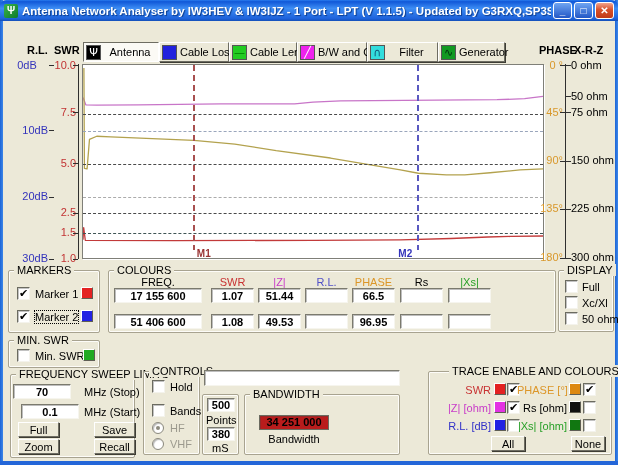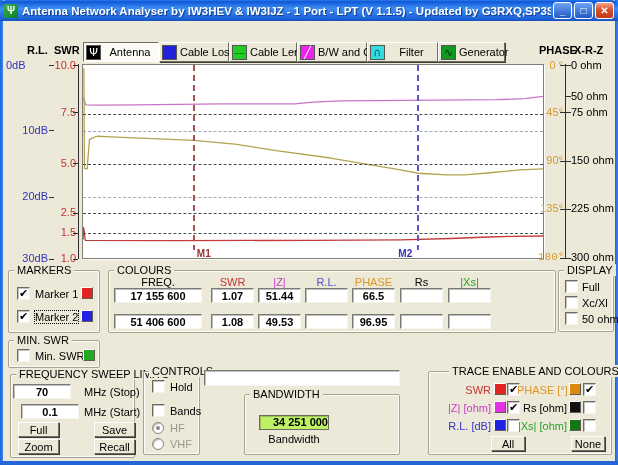--- a/index.html
+++ b/index.html
@@ -76,22 +76,22 @@
   .field, .vfield { position:absolute; background:#fff; border:1px solid #7B7A6E;
         border-right-color:#F6F5EE; border-bottom-color:#F6F5EE; box-shadow:inset 1px 1px 0 rgba(70,70,70,.35);
         font-family:"Liberation Sans", sans-serif; }
   input.field { font-size:11px; font-weight:bold; text-align:center; padding:0; }
   .vfield { font-size:11px; font-weight:bold; text-align:center; line-height:14px; }
   .vhead { position:absolute; font-size:11px; text-align:center; font-weight:bold; }
 
   .btn { position:absolute; background:#ECE9D8; border:1px solid; border-color:#FFFFFF #6E6D62 #6E6D62 #FFFFFF;
          box-shadow:1px 1px 0 #3E3D35; font-size:11px; text-align:center; font-family:"Liberation Sans", sans-serif;
          padding:0; line-height:12px; }
-  .greenfield { position:absolute; background:#bef264; border:1px solid #6B6B60;
-         box-shadow:inset 1px 1px 0 rgba(70,70,70,.3); font-weight:bold; text-align:right; font-size:11px; line-height:13px; }
+  .greenfield { position:absolute; background:#b91c1c; border:1px solid #6B6B60;
+         box-shadow:inset 1px 1px 0 rgba(70,70,70,.3); font-weight:bold; text-align:center; font-size:11px; line-height:13px; }
   .disabled { color:#9C9A8E; }
   u { text-decoration:underline; }
 </style>
 </head>
 <body>
 
 <div id="window">
   <div id="frame-left"></div>
   <div id="frame-right"></div>
   <div id="frame-bottom"></div>
@@ -133,39 +133,39 @@
         <div class="ticon" style="background: rgb(51, 221, 221); color: rgb(17, 85, 119);">∩</div>
         <div class="tlabel">Filter</div>
       </div>
       <div class="tbtn" style="width: 67px;">
         <div class="ticon" style="background: rgb(17, 153, 34); color: rgb(0, 51, 17);">∿</div>
         <div class="tlabel">Generator</div>
       </div>
     </div>
 
   <div class="axis-col" id="axis-rl" style="left:6px; width:42px;">
-      <div class="axlbl" style="top: calc(0.5% - 6px); color: rgb(51, 51, 187); text-align: left;">0dB</div>
+      <div class="axlbl" style="top: calc(0.5% - 6px); color: rgb(51, 51, 187); text-align: center;">0dB</div>
       <div class="axlbl" style="top: calc(34% - 6px); color: rgb(51, 51, 187); text-align: right;">10dB</div>
       <div class="axlbl" style="top: calc(68% - 6px); color: rgb(51, 51, 187); text-align: right;">20dB</div>
       <div class="axlbl" style="top: calc(100% - 6px); color: rgb(51, 51, 187); text-align: right;">30dB</div>
     </div>
   <div class="axis-col" id="axis-swr" style="left:50px; width:26px;">
       <div class="axlbl" style="top: calc(0.5% - 6px); color: rgb(194, 51, 51); text-align: right;">10.0</div>
       <div class="axlbl" style="top: calc(24.7% - 6px); color: rgb(194, 51, 51); text-align: right;">7.5</div>
       <div class="axlbl" style="top: calc(51% - 6px); color: rgb(194, 51, 51); text-align: right;">5.0</div>
       <div class="axlbl" style="top: calc(76.3% - 6px); color: rgb(194, 51, 51); text-align: right;">2.5</div>
       <div class="axlbl" style="top: calc(86.6% - 6px); color: rgb(194, 51, 51); text-align: right;">1.5</div>
       <div class="axlbl" style="top: calc(100% - 6px); color: rgb(194, 51, 51); text-align: right;">1.0</div>
     </div>
   <div class="axis-col" id="axis-phase" style="left:538px; width:25px;">
       <div class="axlbl" style="top: calc(0.5% - 6px); color: rgb(217, 152, 43); text-align: right;">0 °</div>
       <div class="axlbl" style="top: calc(24.7% - 6px); color: rgb(217, 152, 43); text-align: right;">45°</div>
       <div class="axlbl" style="top: calc(49.5% - 6px); color: rgb(217, 152, 43); text-align: right;">90°</div>
       <div class="axlbl" style="top: calc(74.2% - 6px); color: rgb(217, 152, 43); text-align: right;">135°</div>
-      <div class="axlbl" style="top: calc(99.5% - 6px); color: rgb(217, 152, 43); text-align: right; font-family: Liberation Mono, monospace;">180°</div>
+      <div class="axlbl" style="top: calc(99.5% - 6px); color: rgb(217, 152, 43); text-align: right;">180°</div>
     </div>
   <div class="axis-col" id="axis-ohm" style="left:571px; width:44px;">
       <div class="axlbl" style="top: calc(0.5% - 6px); color: rgb(0, 0, 0); text-align: left;">0 ohm</div>
       <div class="axlbl" style="top: calc(16.5% - 6px); color: rgb(0, 0, 0); text-align: left;">50 ohm</div>
       <div class="axlbl" style="top: calc(24.7% - 6px); color: rgb(0, 0, 0); text-align: left;">75 ohm</div>
       <div class="axlbl" style="top: calc(49.5% - 6px); color: rgb(0, 0, 0); text-align: left;">150 ohm</div>
       <div class="axlbl" style="top: calc(74.2% - 6px); color: rgb(0, 0, 0); text-align: left;">225 ohm</div>
       <div class="axlbl" style="top: calc(99.5% - 6px); color: rgb(0, 0, 0); text-align: left;">300 ohm</div>
     </div>
   <div class="axline" style="left:78px;"></div>
@@ -291,20 +291,26 @@
       <div class="radio" style="left: 8px; top: 50px;">
         <div class="dot"></div>
       </div>
       <div class="glabel disabled" style="left: 26px; top: 50px;">HF</div>
       <div class="radio" style="left: 8px; top: 66px;"></div>
       <div class="glabel disabled" style="left: 26px; top: 66px;">VHF</div>
     </div>
 
   <input class="field" style="position: absolute; left: 204px; top: 370px; width: 196px; height: 16px; z-index: 2;" value="">
 
+  <div class="group" style="left:202px; top:394px; width:37px; height:61px;">
+    <input class="field" style="left: 4px; top: 3px; width: 28px; height: 14px;" value="500">
+    <span class="glabel" style="left:3px; top:19px;">Points</span>
+    <input class="field" style="left: 4px; top: 32px; width: 28px; height: 14px;" value="380">
+    <span class="glabel" style="left:9px; top:47px;">mS</span>
+  </div>
 
   <div class="group" style="left:244px; top:394px; width:156px; height:61px;">
     <span class="legend">BANDWIDTH</span>
     <div class="greenfield" style="left:14px; top:20px; width:70px; height:15px;">34 251 000</div>
     <span class="glabel" style="left:14px; top:38px; width:70px; text-align:center;">Bandwidth</span>
   </div>
 
   <div class="group" id="grp-trace" style="left:428px; top:371px; width:184px; height:84px;">
     <span class="legend" style="left:20px;">TRACE ENABLE AND COLOURS</span>
     <button class="btn" style="left:62px; top:64px; width:34px; height:15px;">All</button>

